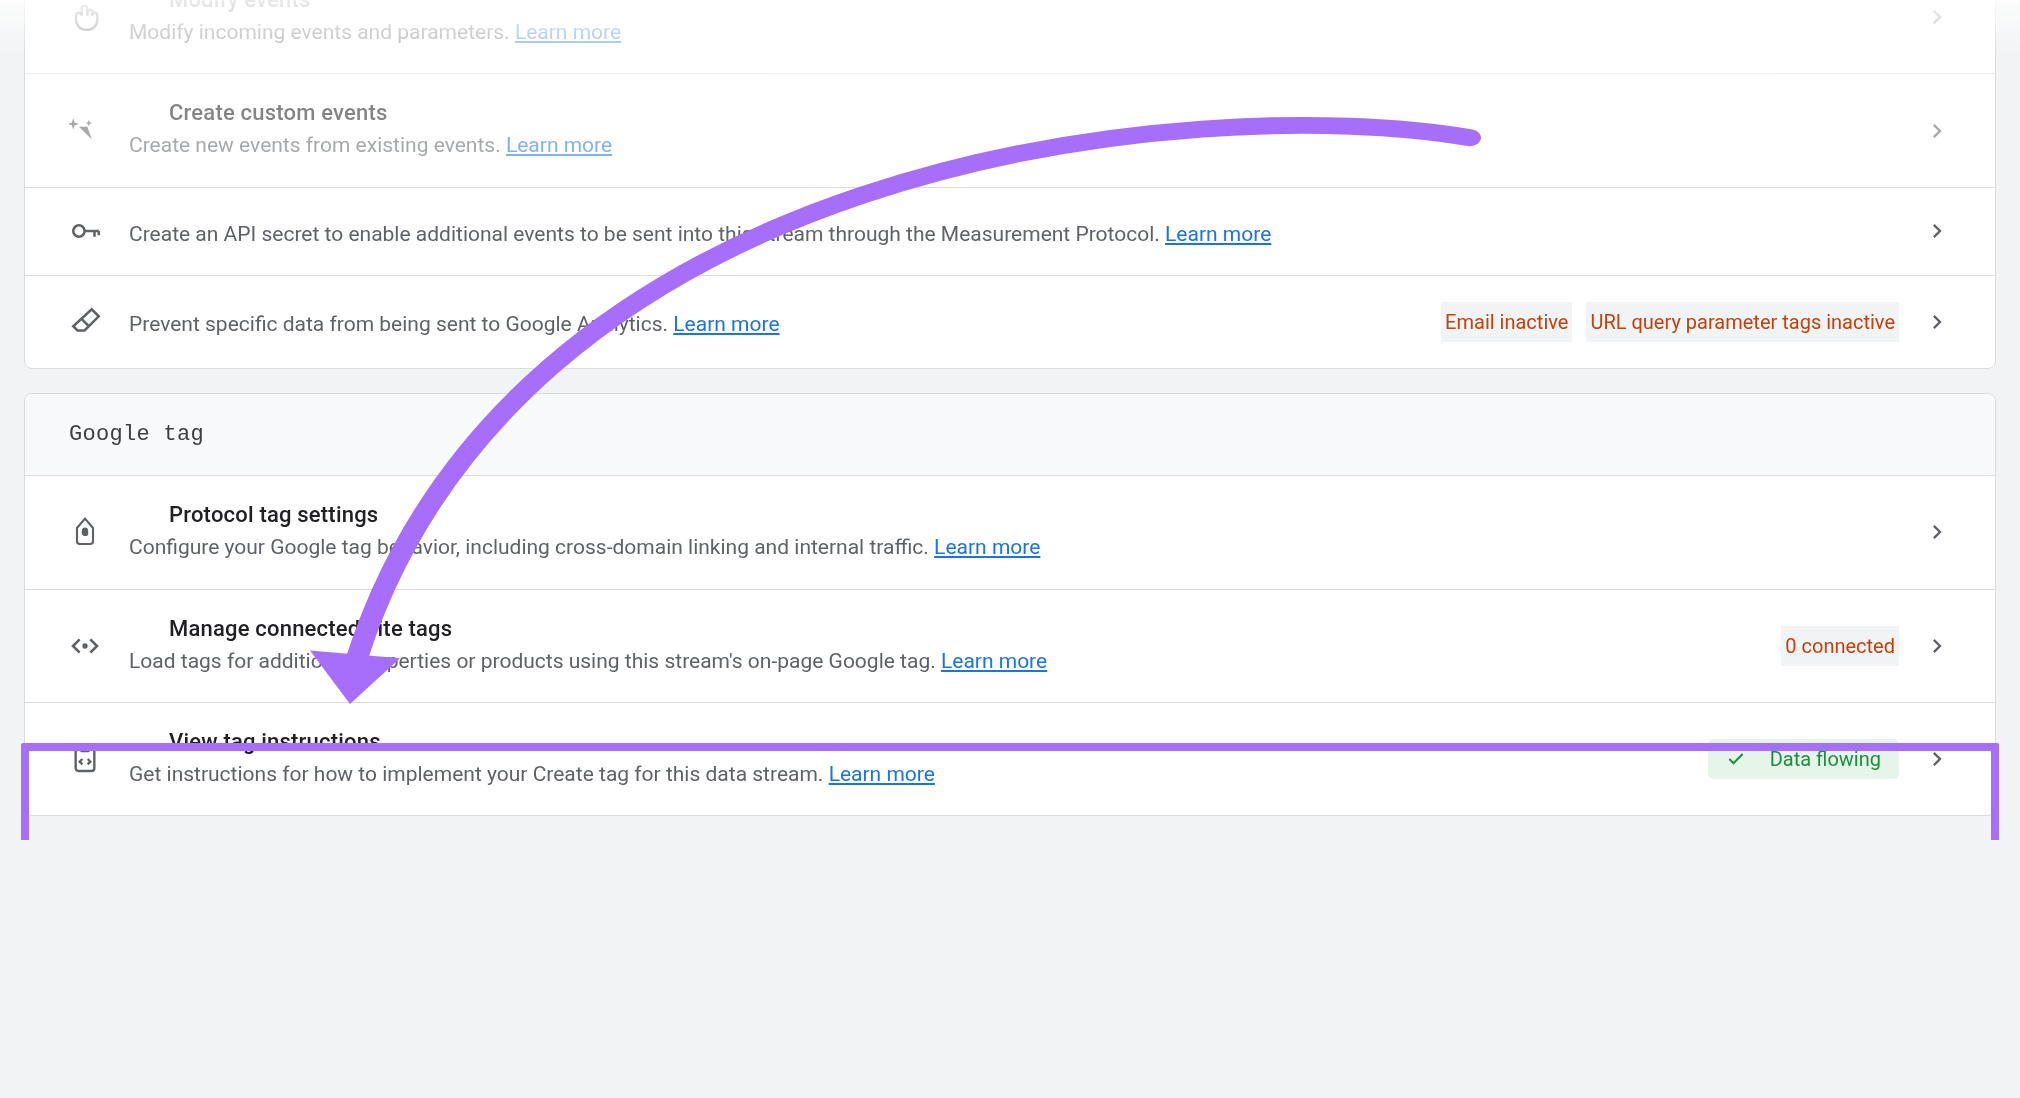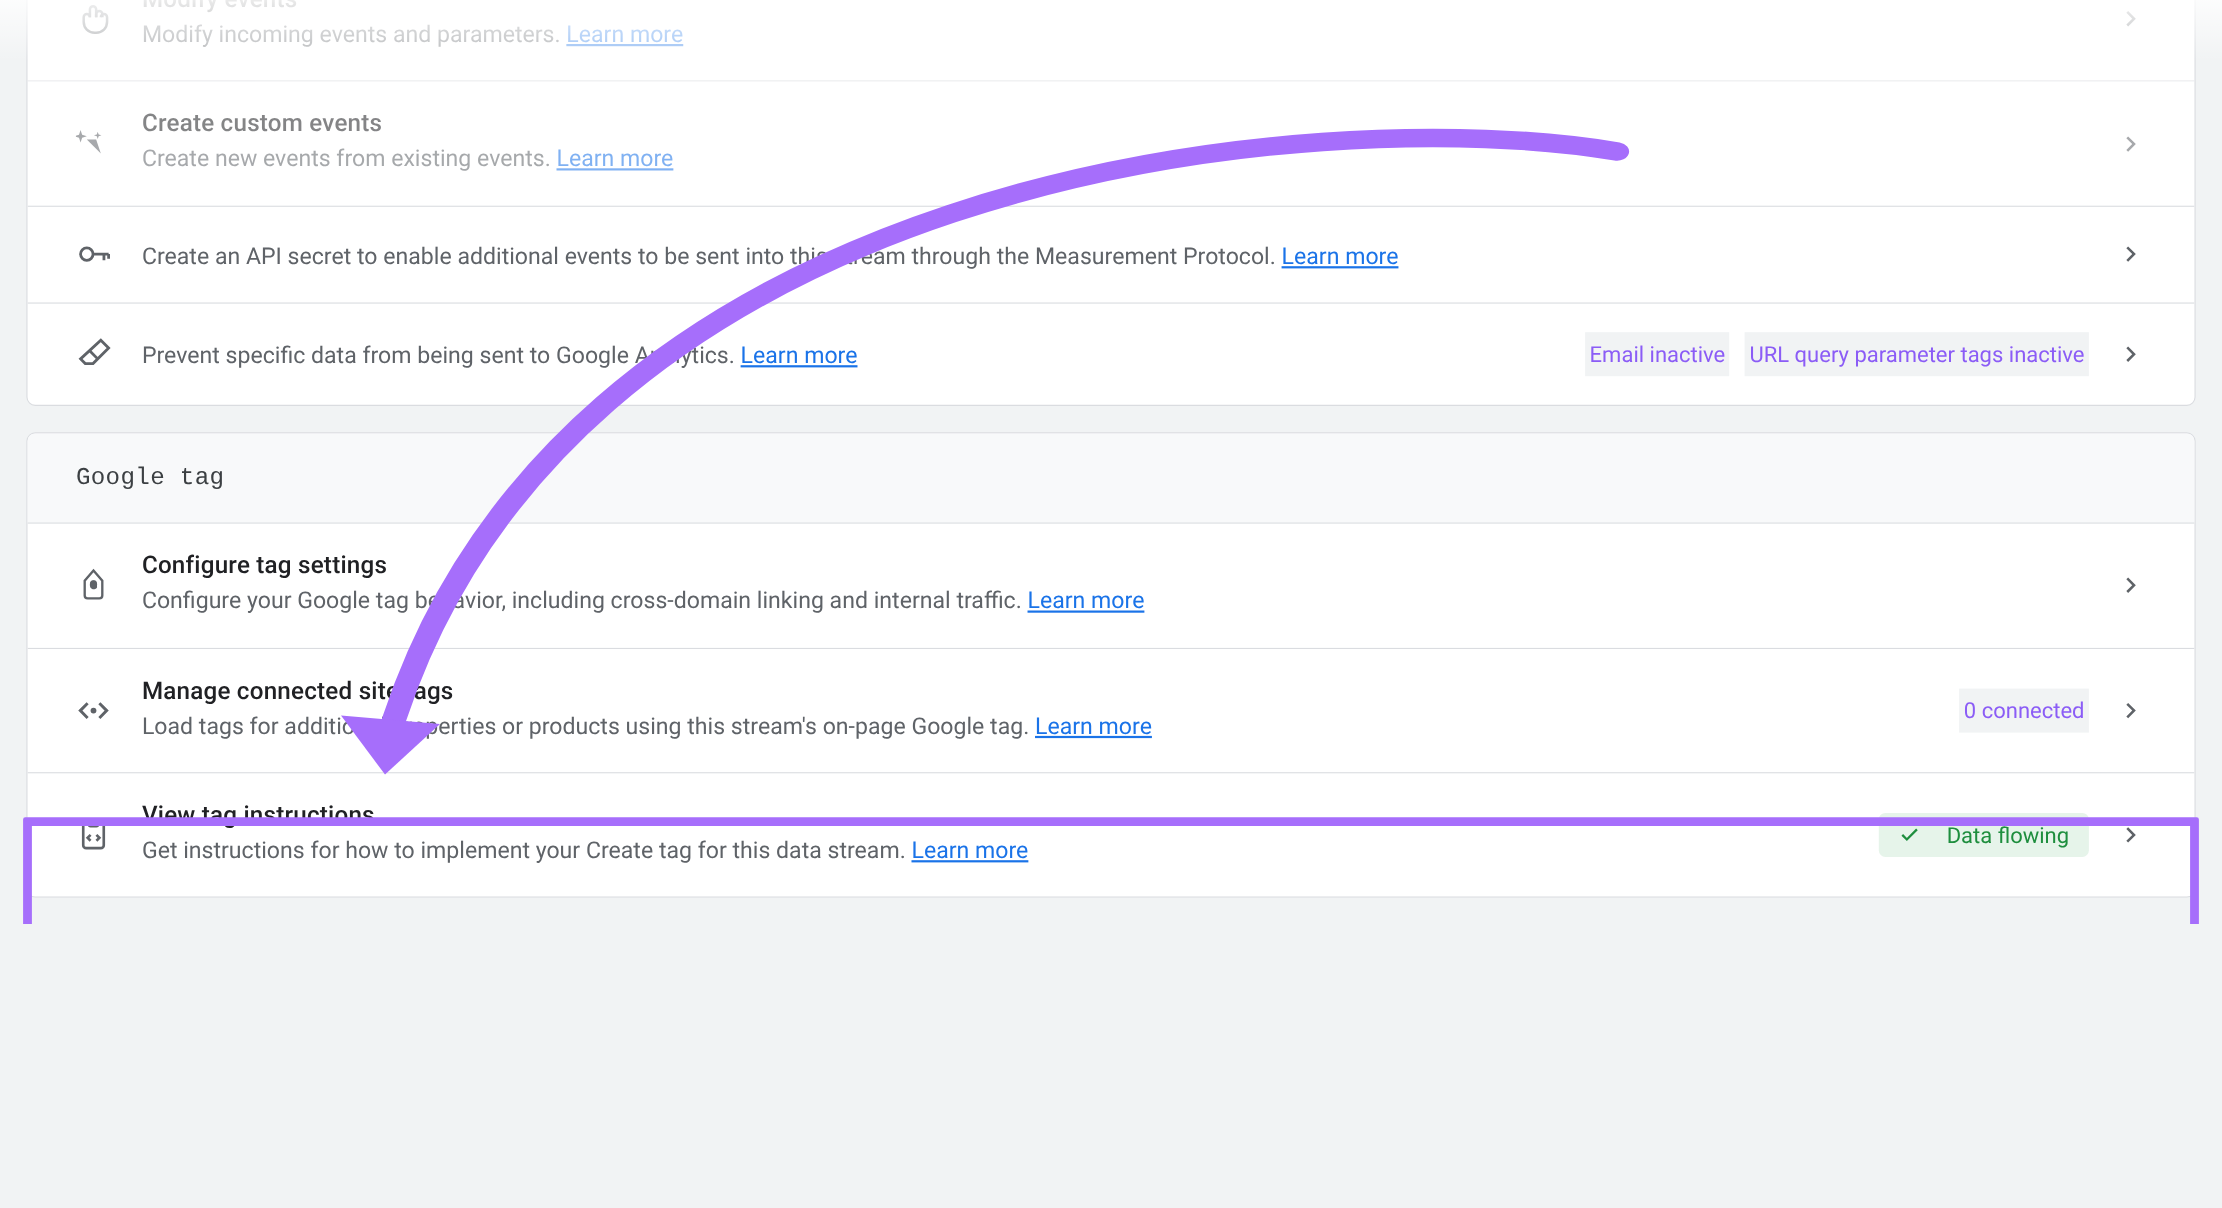--- a/index.html
+++ b/index.html
@@ -10,26 +10,26 @@
   .section-header { padding:28px 44px; font-size:22px; color:#3c4043; font-weight:400; letter-spacing:.3px; background:#f8f9fa;font-family:Liberation Mono, monospace; }
 
   .row { display:flex; align-items:center; padding:26px 44px; border-top:1px solid #dadce0; cursor:pointer; }
   .row.first { border-top:none; }
 
   .icon-slot { width:60px; display:flex; align-items:center; justify-content:flex-start; color:#5f6368; }
   .icon-slot svg { width:34px; height:34px; }
   .icon-slot.small svg { width:32px; height:32px; }
 
   .row-text { flex:1; min-width:0; }
-  .row-title { font-size:22px; font-weight:500; color:#202124; letter-spacing:.2px; }
+  .row-title { font-size:22px; font-weight:500; color:#202124; letter-spacing:.2px;margin-left:40px; }
   .row-desc  { font-size:21px; color:#5f6368; margin-top:6px; line-height:1.4; }
   .row-desc a, .learn-more { color:#1a73e8; text-decoration:underline; cursor:pointer; }
 
   .row-tags { display:flex; gap:14px; margin-left:20px; align-items:center; }
-  .tag { background:#f1f3f4; color:#8b5cf6; padding:8px 4px; font-size:20px; border-radius:0; white-space:nowrap; }
+  .tag { background:#f1f3f4; color:#c2410c; padding:8px 4px; font-size:20px; border-radius:0; white-space:nowrap; }
   .pill { background:#e6f4ea; color:#1e8e3e; padding:8px 18px; border-radius:6px; font-size:20px; display:flex; align-items:center; gap:24px; }
   .pill svg { width:20px; height:20px; }
 
   .chev { margin-left:24px; color:#5f6368; display:flex; }
   .chev svg { width:28px; height:28px; }
 
   
   .dim { position:absolute; left:0; right:0; top:0; height:56px; background:linear-gradient(to bottom, rgba(255,255,255,.8),rgba(255,255,255,0)); pointer-events:none; z-index:3;}
 
   
@@ -138,21 +138,21 @@
 
   <div class="row">
     <div class="icon-slot small">
       <svg viewBox="0 0 24 24" fill="none" stroke="currentColor" stroke-width="1.6">
           <path d="M12 2l6 7v10a2 2 0 0 1-2 2H8a2 2 0 0 1-2-2V9l6-7z"></path>
           <circle cx="12" cy="11" r="1.5" fill="currentColor"></circle>
           <text x="12" y="14" font-size="6" text-anchor="middle" fill="currentColor" font-family="Arial">G</text>
         </svg>
     </div>
     <div class="row-text">
-      <div class="row-title">Configure tag settings</div>
+      <div class="row-title">Protocol tag settings</div>
       <div class="row-desc">
         <span>Configure your Google tag behavior, including cross-domain linking and internal traffic.</span>
         <a class="learn-more">Learn more</a>
       </div>
     </div>
     <div class="chev">
       <svg viewBox="0 0 24 24" fill="currentColor">
           <path d="M8.6 16.6 13.2 12 8.6 7.4 10 6l6 6-6 6z"></path>
         </svg>
     </div>

